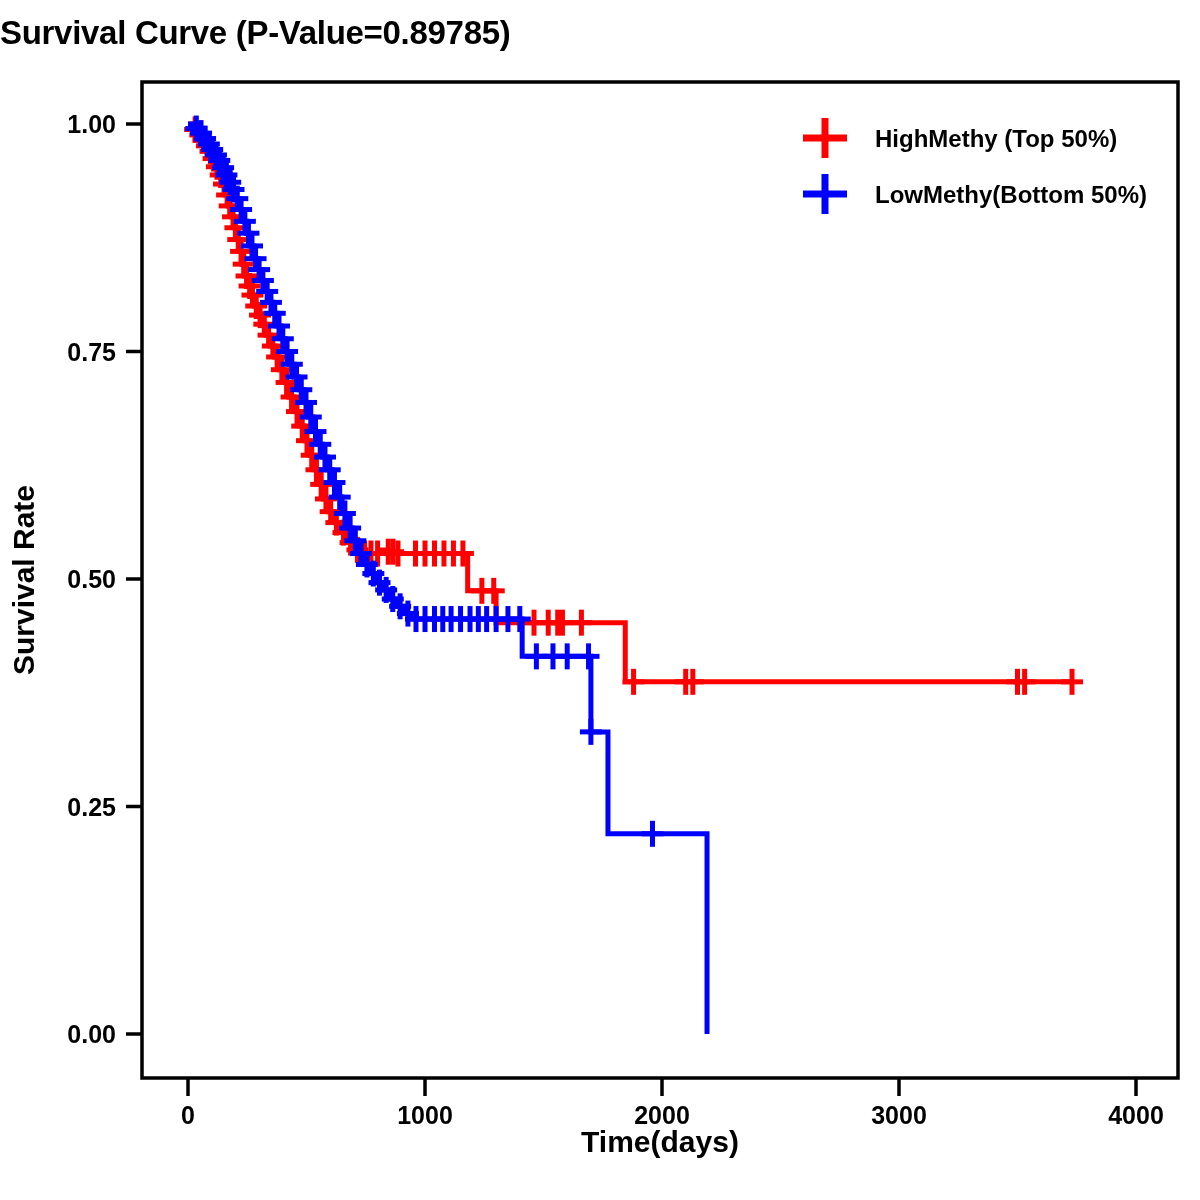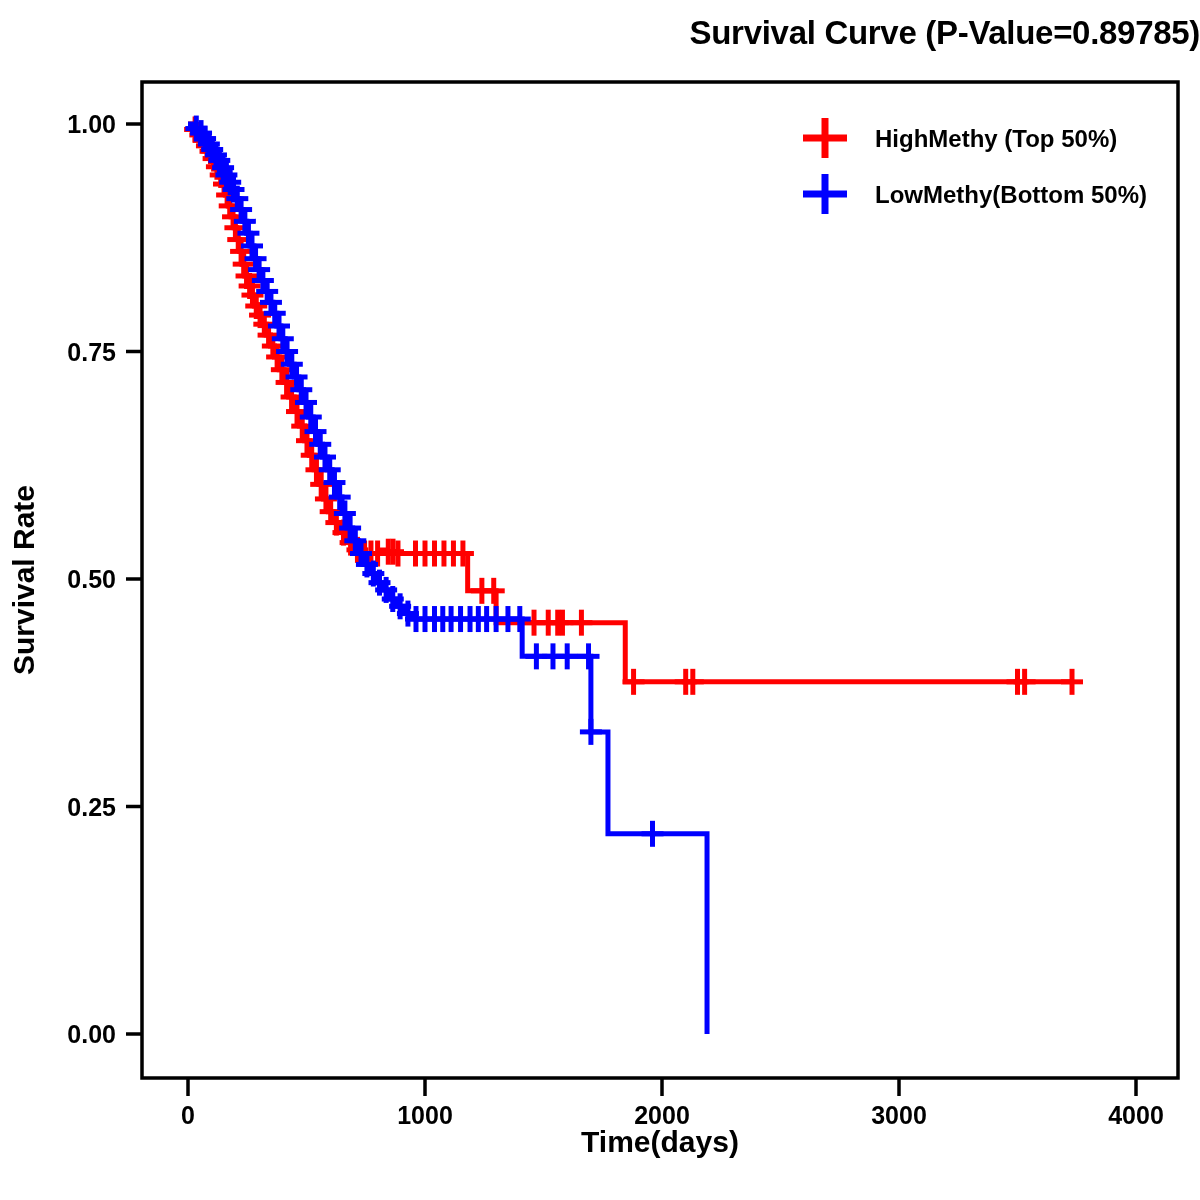--- a/index.html
+++ b/index.html
@@ -2,21 +2,21 @@
 <html><head>
 <meta charset="utf-8">
 <title>Survival Curve</title>
 <style>
   html,body{margin:0;padding:0;background:#ffffff;}
   body{width:1200px;height:1200px;overflow:hidden;
        font-family:"Liberation Sans","DejaVu Sans",sans-serif;}
   #root{position:relative;width:1200px;height:1200px;background:#fff;}
 
   #chart-title{
-    position:absolute;left:0;top:14px;width:1200px;text-align:right;
+    position:absolute;left:0;top:14px;width:1200px;text-align:left;
     font-size:33px;font-weight:bold;color:#000;letter-spacing:-0.3px;
   }
 
   #plot-svg{position:absolute;left:0;top:0;width:1200px;height:1200px;}
 
   .axis-tick-label{font-size:25px;font-weight:bold;fill:#000;
      font-family:"Liberation Sans","DejaVu Sans",sans-serif;}
   .axis-title{font-size:30px;font-weight:bold;fill:#000;
      font-family:"Liberation Sans","DejaVu Sans",sans-serif;}
   .legend-label{font-size:24px;font-weight:bold;fill:#000;

